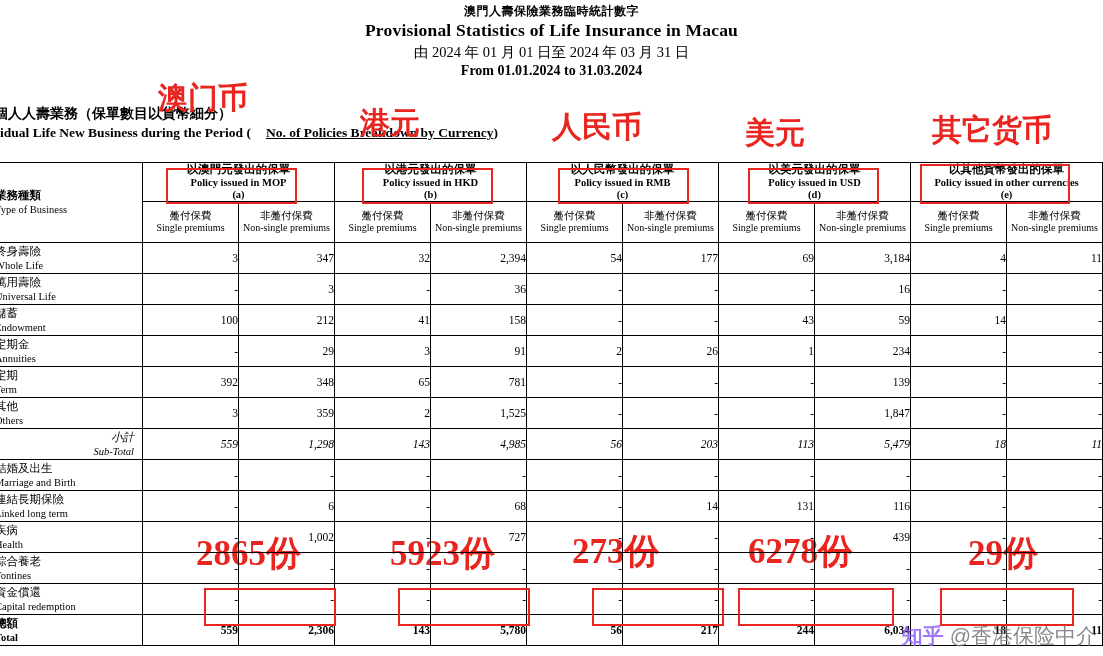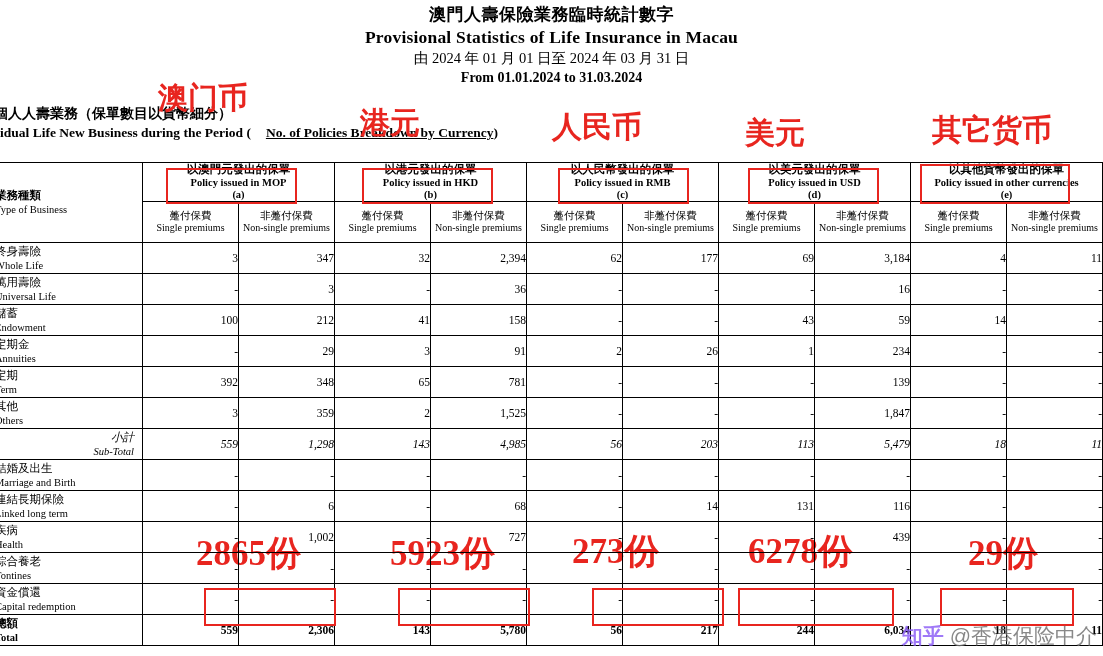--- a/index.html
+++ b/index.html
@@ -20,21 +20,21 @@
   .doc-header {
     position: absolute;
     top: 4px;
     left: 0;
     width: 1103px;
     text-align: center;
     line-height: 1.28;
   }
   .title-cn {
     font-family: "Liberation Serif", serif;
-    font-size: 17px;
+    font-size: 12px;
     font-weight: bold;
     letter-spacing: 0.5px;
   }
   .title-en {
     font-family: "Liberation Serif", serif;
     font-size: 17.5px;
     font-weight: bold;
     letter-spacing: 0.2px;
   }
   .period-cn {
@@ -309,21 +309,21 @@
 
       <tr>
         <td class="rowlabel">
           <div class="cn">終身壽險</div>
           <div class="en">Whole Life</div>
         </td>
         <td class="num">3</td>
         <td class="num dash-right">347</td>
         <td class="num">32</td>
         <td class="num dash-right">2,394</td>
-        <td class="num">62</td>
+        <td class="num">54</td>
         <td class="num dash-right">177</td>
         <td class="num">69</td>
         <td class="num dash-right">3,184</td>
         <td class="num">4</td>
         <td class="num dash-right">11</td>
         <td class="num"></td>
       </tr>
 
       <tr>
         <td class="rowlabel">

